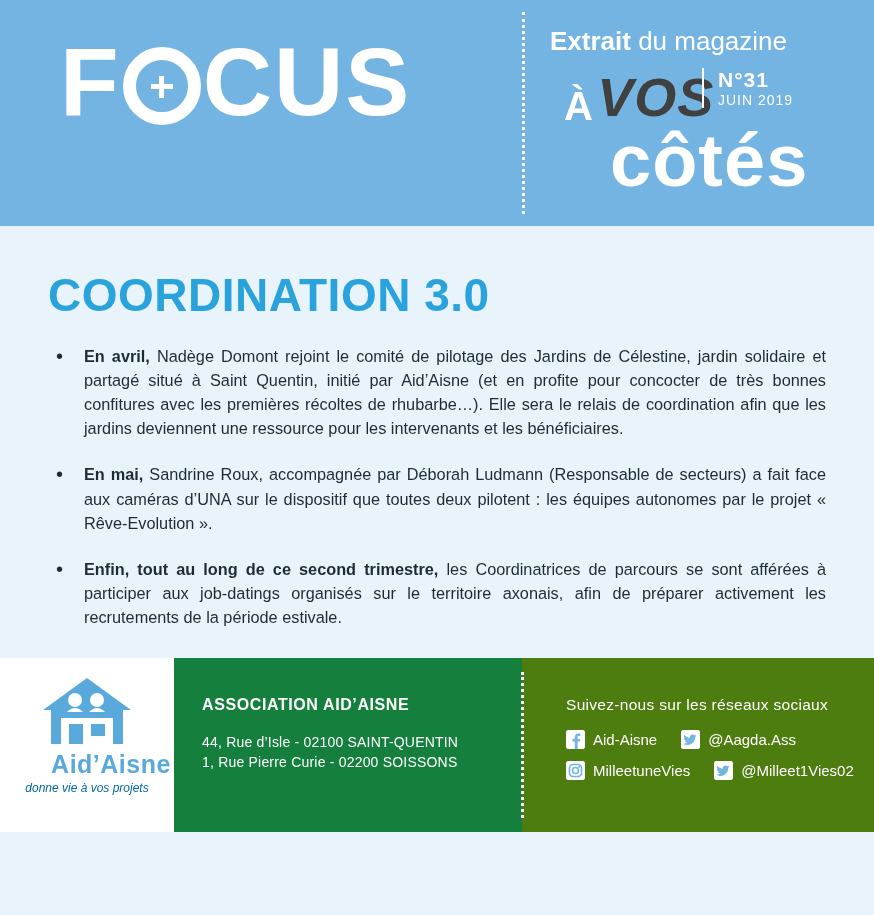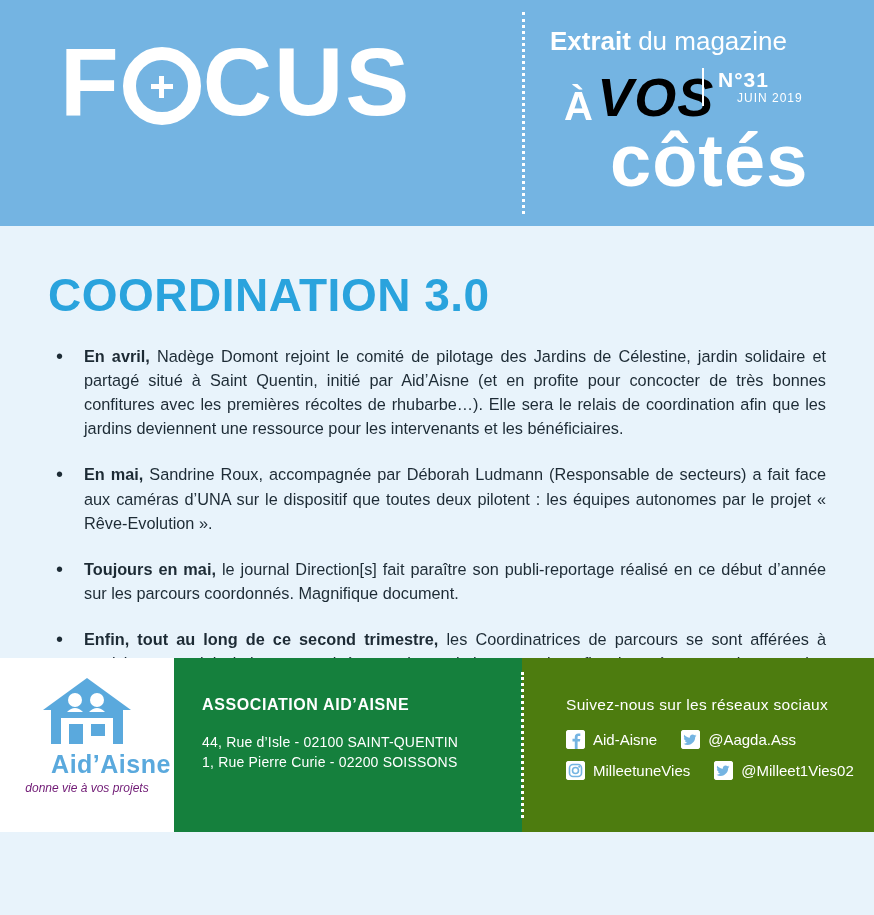--- a/index.html
+++ b/index.html
@@ -118,42 +118,41 @@
   }
   .avos-a {
     font-size: 40px;
     font-weight: bold;
     color: #ffffff;
     vertical-align: -4px;
   }
   .avos-vos {
     font-size: 54px;
     font-weight: bold;
-    color: #000000;
+    color: #404040;
     font-style: italic;
     letter-spacing: 1px;
   }
   .issue-block {
     position: absolute;
     left: 180px;
     top: 68px;
     padding-left: 14px;
     border-left: 2px solid #ffffff;
     color: #ffffff;
     line-height: 1.15;
   }
   .issue-num {
     font-size: 21px;
     font-weight: bold;
     letter-spacing: 1px;
   }
   .issue-date {
-    font-size: 12px;
+    font-size: 14px;
     letter-spacing: 1px;
-    margin-left: 19px;
   }
   .cotes-line {
     position: absolute;
     left: 88px;
     top: 118px;
     font-size: 74px;
     font-weight: bold;
     color: #ffffff;
     letter-spacing: 1px;
   }
@@ -229,21 +228,21 @@
   .logo-name {
     font-size: 25px;
     font-weight: bold;
     letter-spacing: 0.5px;
     color: #5aa9dd;
     margin-left: 48px;
   }
   .logo-tag {
     font-size: 12px;
     font-style: italic;
-    color: #701a75;
+    color: #0369a1;
     margin-top: 2px;
   }
   .footer-mid {
     width: 348px;
     background: #15803d;
     color: #ffffff;
     padding: 38px 0 0 28px;
     box-sizing: border-box;
     position: relative;
   }
@@ -335,23 +334,20 @@
   </div>
 
   <div class="content">
     <div class="title">COORDINATION 3.0</div>
     <ul class="bullets">
       <li>
         <b>En avril,</b><span> Nadège Domont rejoint le comité de pilotage des Jardins de Célestine, jardin solidaire et partagé situé à Saint Quentin, initié par Aid’Aisne (et en profite pour concocter de très bonnes confitures avec les premières récoltes de rhubarbe…). Elle sera le relais de coordination afin que les jardins deviennent une ressource pour les intervenants et les bénéficiaires.</span>
       </li>
       <li>
         <b>En mai,</b><span> Sandrine Roux, accompagnée par Déborah Ludmann (Responsable de secteurs) a fait face aux caméras d’UNA sur le dispositif que toutes deux pilotent : les équipes autonomes par le projet « Rêve-Evolution ».</span>
-      </li>
-      <li>
-        <b>Toujours en mai,</b><span> le journal Direction[s] fait paraître son publi-reportage réalisé en ce début d’année sur les parcours coordonnés. Magnifique document.</span>
       </li>
       <li>
         <b>Enfin, tout au long de ce second trimestre,</b><span> les Coordinatrices de parcours se sont afférées à participer aux job-datings organisés sur le territoire axonais, afin de préparer activement les recrutements de la période estivale.</span>
       </li>
     </ul>
   </div>
 
   <div class="footer">
     <div class="footer-logo">
       <div class="logo-wrap">

